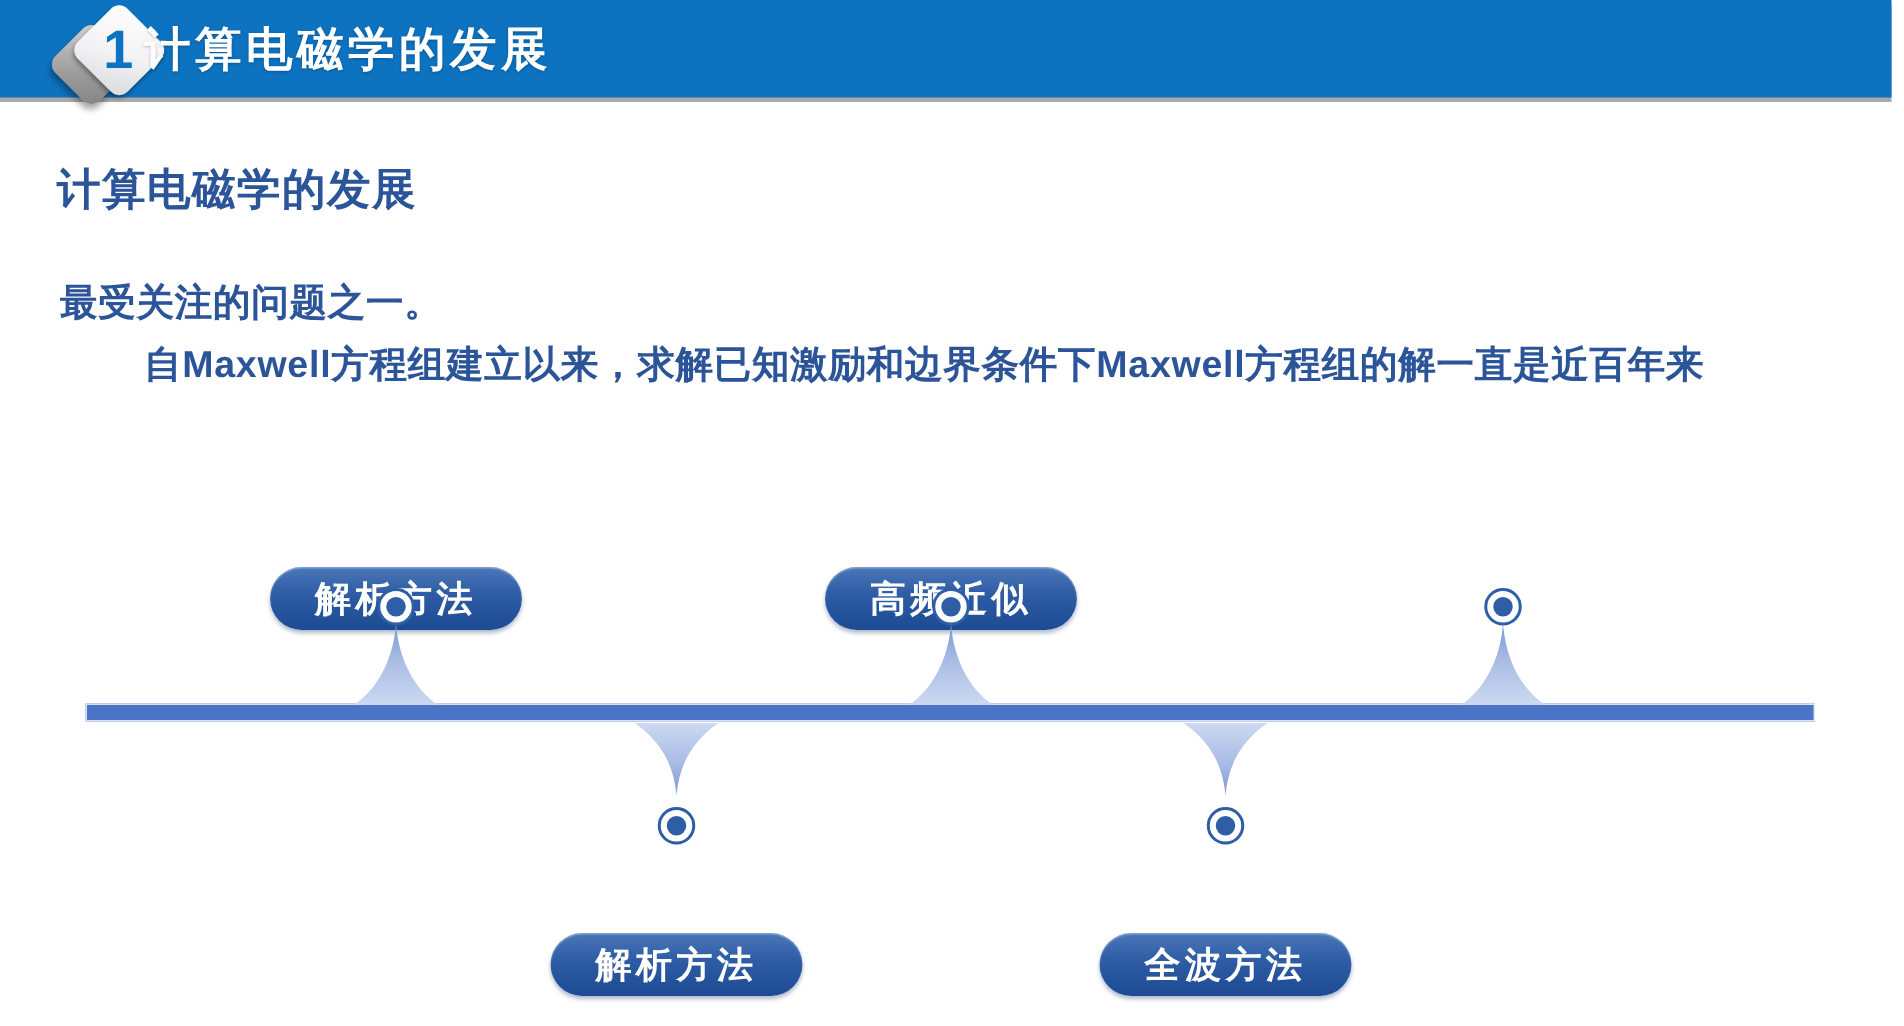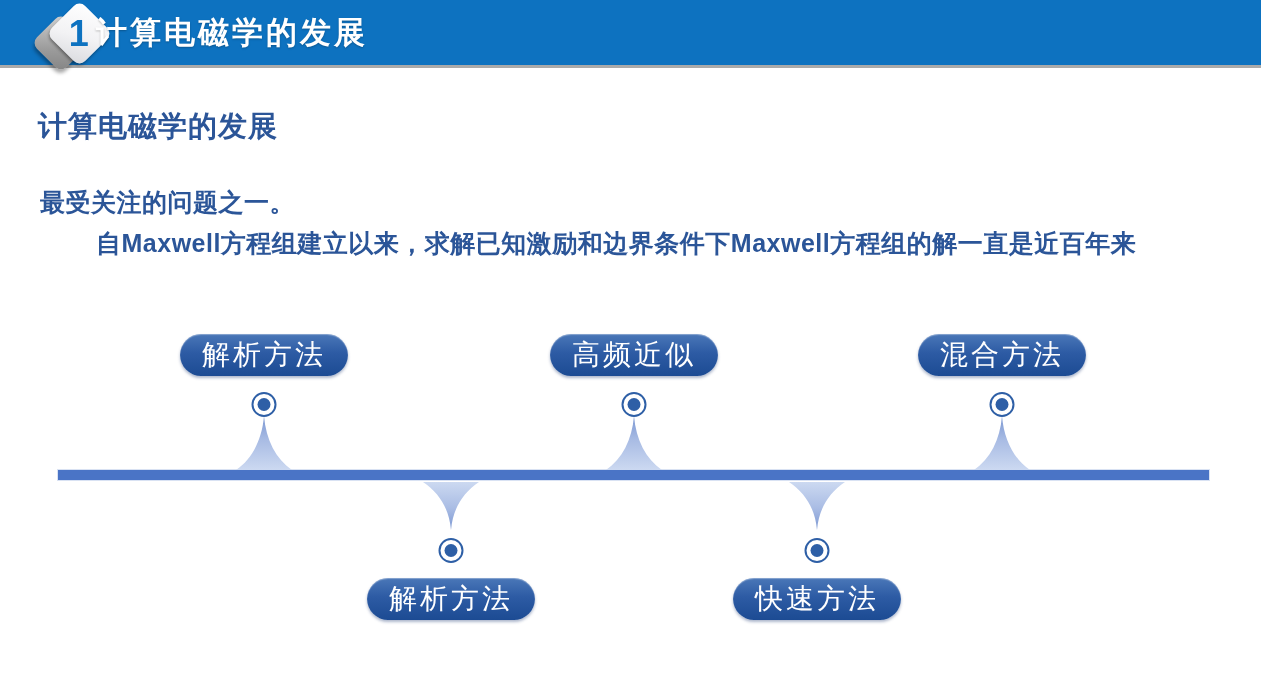--- a/index.html
+++ b/index.html
@@ -67,22 +67,22 @@
     position:absolute;left:57px;top:169px;width:1153px;height:12px;
     background:var(--c-bar);
     border:1px solid var(--c-bar-edge);
     box-sizing:border-box;
   }
   .pill{
     position:absolute;width:168px;height:42px;border-radius:21px;
     transform:translateX(-50%);
     background:linear-gradient(180deg,var(--c-pill-top) 0%,var(--c-pill-mid) 45%,var(--c-pill-bottom) 100%);
     box-shadow:0 2px 3px rgba(20,50,110,0.35), inset 0 1px 1px rgba(255,255,255,0.35);
-    color:#ffffff;font-size:28px;font-weight:normal;letter-spacing:3px;
-    display:flex;align-items:center;justify-content:center;
+    color:#ffffff;font-size:24px;font-weight:bold;letter-spacing:3px;
+    display:flex;align-items:center;justify-content:center;margin-top:44px;
   }
   .marker{
     position:absolute;width:25px;height:25px;border-radius:50%;
     transform:translateX(-50%);
     border:2.5px solid var(--c-marker);background:#ffffff;box-sizing:border-box;
     display:flex;align-items:center;justify-content:center;
   }
   .marker .dot{width:13px;height:13px;border-radius:50%;background:var(--c-marker);}
   .spike{
     position:absolute;width:56px;transform:translateX(-50%);
@@ -139,32 +139,31 @@
         <span class="dot"></span>
       </div>
     <div class="spike up nx1"></div>
 
     <div class="pill row-top nx2">高频近似</div>
     <div class="marker row-top nx2">
         <span class="dot"></span>
       </div>
     <div class="spike up nx2"></div>
 
-    <div class="pill row-top nx3">混合方法</div>
     <div class="marker row-top nx3">
         <span class="dot"></span>
       </div>
     <div class="spike up nx3"></div>
 
     <div class="spike down nx4"></div>
     <div class="marker row-bottom nx4">
         <span class="dot"></span>
       </div>
     <div class="pill row-bottom nx4">解析方法</div>
 
     <div class="spike down nx5"></div>
     <div class="marker row-bottom nx5">
         <span class="dot"></span>
       </div>
-    <div class="pill row-bottom nx5">快速方法</div>
+    <div class="pill row-bottom nx5">全波方法</div>
 
   </div>
 </div>
 
 </body></html>

